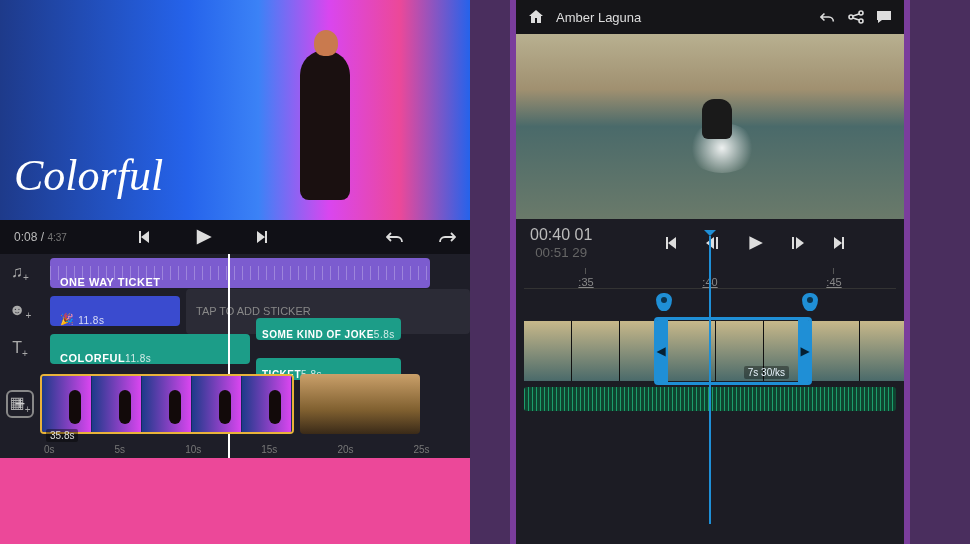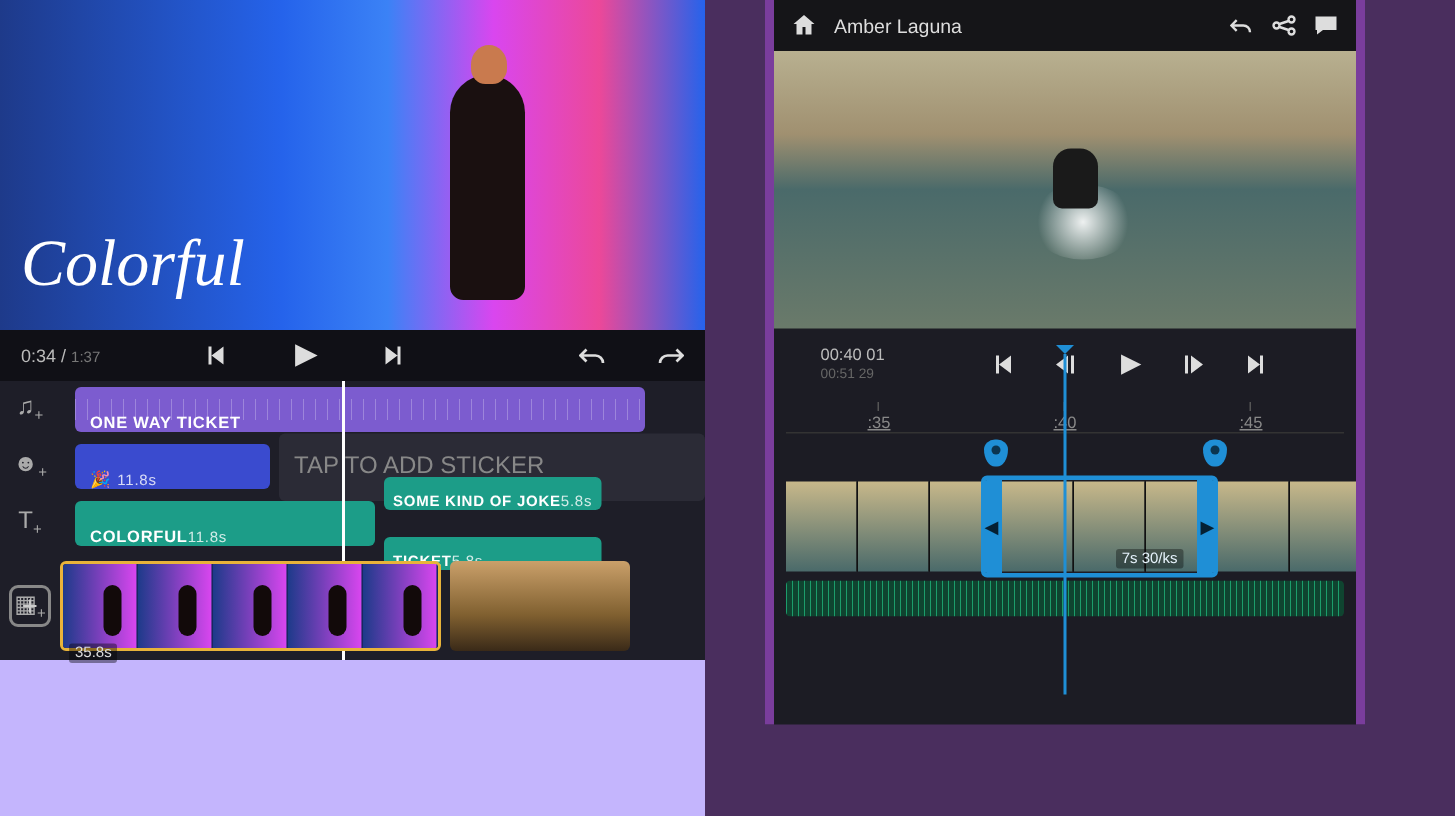--- a/index.html
+++ b/index.html
@@ -9,32 +9,33 @@
     width: 970px;
     height: 544px;
     overflow: hidden;
     display: flex;
     gap: 40px;
     padding: 0;
   }
   .phone-left {
     width: 470px;
     height: 544px;
-    background: #c4b5fd;
+    background: #ec4899;
     position: relative;
     overflow: hidden;
   }
   .phone-right {
     width: 400px;
-    height: 483px;
+    height: 544px;
     background: #1c1c24;
     border-left: 6px solid #7a3d9c;
     border-right: 6px solid #7a3d9c;
     position: relative;
     overflow: hidden;
+    text-align: center;
   }
 
   
   .preview-left {
     width: 100%;
     height: 220px;
     background: linear-gradient(90deg, #1e3a8a 0%, #2563eb 40%, #3b82f6 55%, #d946ef 70%, #ec4899 85%, #2563eb 100%);
     position: relative;
   }
   .preview-left .figure {
@@ -109,21 +110,21 @@
   .clip small { font-weight: 400; opacity: .8; margin-left: 0; font-size: 10px;}
   .music-clip { background: #7c5ccf; width: 380px;
     background-image: repeating-linear-gradient(90deg, rgba(255,255,255,.25) 0 1px, transparent 1px 8px);
     background-size: 8px 14px;
     background-position: 0 8px;
     background-repeat: repeat-x;
   }
   .sticker-clip { background: #3a4bcf; width: 130px; gap:4px;}
   .sticker-prompt {
     background: #2b2b36; color:#888; flex:1; height:45px; border-radius:4px;
-    display:flex; align-items:center; padding:0 10px; font-size:16px;
+    display:flex; align-items:center; padding:0 10px; font-size:11px;
   }
   .title-clip { background: #1c9d88; width: 200px; }
   .sub-clip { background: #1c9d88; height: 22px; padding: 0 6px; font-size:10px;}
   .sub-stack { display:flex; flex-direction:column; gap:18px;}
 
   .video-track {
     height: 72px;
     display:flex; align-items:center;
     padding: 4px 0 4px 40px;
     position: relative;
@@ -179,21 +180,21 @@
     background:#1a1a1a; border-radius:12px 12px 6px 6px;
   }
   .preview-right .spray {
     position:absolute; left:44%; top:48%; width:70px;height:50px;
     background: radial-gradient(circle, rgba(255,255,255,.9), rgba(255,255,255,0) 70%);
     border-radius:50%;
   }
 
   .transport-right {
     height:48px; display:flex; flex-direction:column; justify-content:center;
-    padding: 4px 14px; color:#bbb; font-size:11px;margin-left:17px;
+    padding: 4px 14px; color:#bbb; font-size:16px;
   }
   .transport-right .row { display:flex; align-items:center; gap:26px; }
   .transport-right .tc { line-height:1.2; }
   .transport-right .tc small{ color:#666; display:block;}
 
   .ruler-right {
     height: 22px; display:flex; align-items:flex-end; justify-content:space-around;
     color:#888; font-size:11px; position:relative; border-bottom:1px solid #333;
     margin: 0 8px;
     text-decoration: underline;
@@ -252,21 +253,21 @@
 <body>
 
 <div class="phone-left">
   <div class="preview-left">
     <div class="figure"></div>
     <div class="brand-script">Colorful</div>
   </div>
 
   <div class="transport-left">
     <span class="time">
-      <span>0:34</span> / <small>1:37</small>
+      <span>0:08</span> / <small>4:37</small>
     </span>
     <span class="ctrls">
       <span class="icon-btn">
         <svg width="16" height="16" viewBox="0 0 16 16">
             <path fill="currentColor" d="M4 2v12h2V2H4zm10 0L6 8l8 6V2z"></path>
           </svg>
       </span>
       <span class="icon-btn">
         <svg width="20" height="20" viewBox="0 0 16 16">
             <path fill="currentColor" d="M3 2l12 6-12 6V2z"></path>
@@ -341,20 +342,29 @@
         <div class="vframe"></div>
           <div class="vframe"></div>
           <div class="vframe"></div>
         <div class="vframe"></div>
           <div class="vframe"></div>
       </div>
       <div class="vclip2"></div>
       <span class="vlabel">35.8s</span>
     </div>
 
+    <div class="ruler-left">
+      <span>0s</span>
+        <span>5s</span>
+      <span>10s</span>
+        <span>15s</span>
+      <span>20s</span>
+        <span>25s</span>
+
+    </div>
   </div>
 </div>
 
 <div class="phone-right">
   <div class="topbar-right">
     <span class="icon-btn">
       <svg width="16" height="16" viewBox="0 0 16 16">
           <path fill="currentColor" d="M8 1L1 7h2v7h4V9h2v5h4V7h2L8 1z"></path>
         </svg>
     </span>

